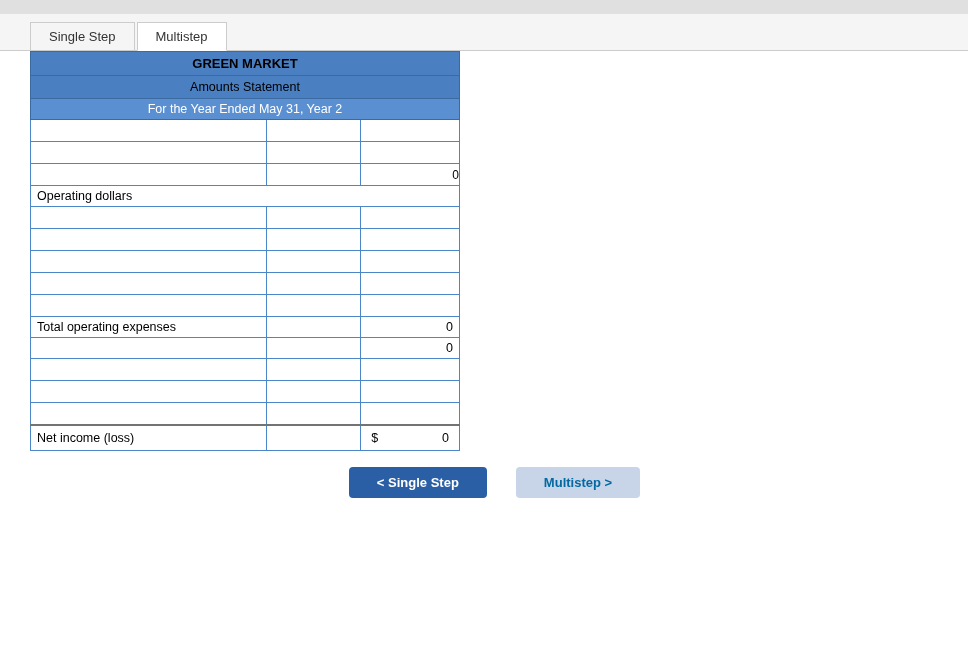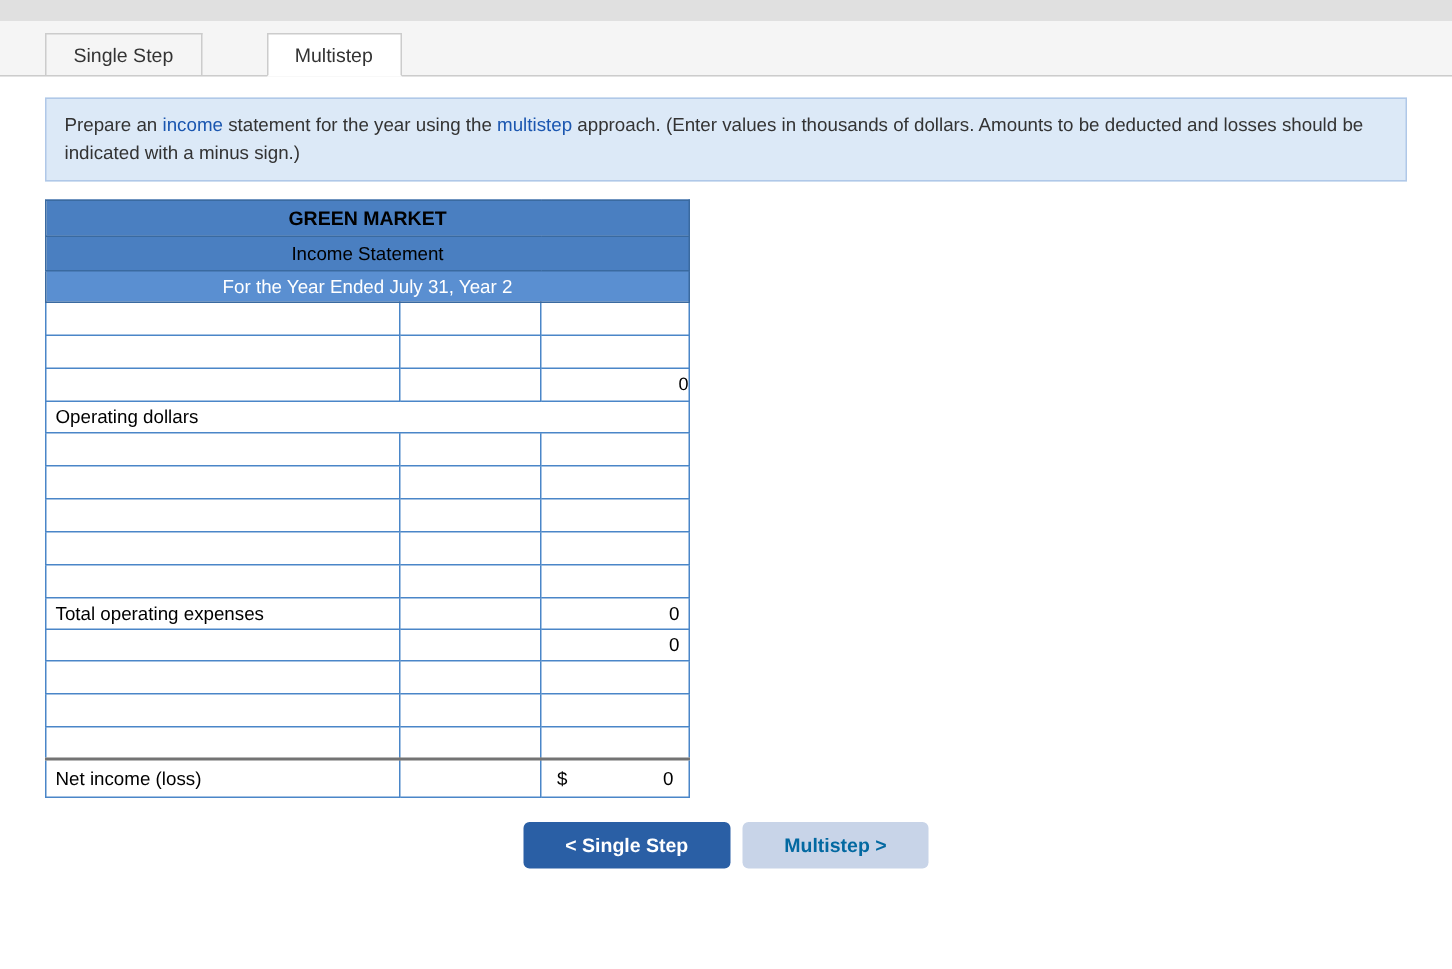--- a/index.html
+++ b/index.html
@@ -22,21 +22,20 @@
       height: 14px;
       width: 100%;
     }
     
     .tabs-bar {
       display: flex;
       align-items: flex-end;
       padding: 8px 30px 0 30px;
       background: #f5f5f5;
       border-bottom: 1px solid #ccc;
-      gap: 41px;
     }
     .tab {
       padding: 6px 18px;
       border: 1px solid #ccc;
       border-bottom: none;
       background: #f5f5f5;
       cursor: pointer;
       font-size: 13px;
       margin-right: 2px;
       color: #333;
@@ -128,20 +127,21 @@
       gap: 8px;
       margin: 8px 0 20px 0;
     }
     .btn-nav {
       padding: 8px 28px;
       font-size: 13px;
       font-weight: bold;
       border: none;
       border-radius: 4px;
       cursor: pointer;
+      margin-left: 21px;
     }
     .btn-primary {
       background: #2a5fa5;
       color: #fff;
     }
     .btn-secondary {
       background: #c8d4e8;
       color: #0369a1;
     }
   </style>
@@ -153,36 +153,33 @@
 
   <div class="tabs-bar">
     <div class="tab">
       <span>Single Step</span>
     </div>
     <div class="tab active">
       <span>Multistep</span>
     </div>
   </div>
 
-  <div class="instruction-box">
-    Prepare an <span class="highlight-blue">income</span> statement for the year using the <span class="highlight-blue">multistep</span> approach. <span>(Enter values in thousands of dollars. Amounts to be deducted and losses should be indicated with a minus sign.)</span>
-  </div>
 
   <div class="table-container">
     <table class="income-table">
 
       <tbody>
           <tr class="header-row">
         <td colspan="3">GREEN MARKET</td>
       </tr>
       <tr class="header-row">
-        <td colspan="3" style="font-weight:normal; font-size:12.5px;">Income Statement</td>
+        <td colspan="3" style="font-weight:normal; font-size:12.5px;">Amounts Statement</td>
       </tr>
       <tr class="subheader-row">
-        <td colspan="3">For the Year Ended July 31, Year 2</td>
+        <td colspan="3">For the Year Ended May 31, Year 2</td>
       </tr>
 
       <tr class="input-row">
         <td class="col-label">
           <input type="text" value="" style="">
         </td>
         <td class="col-mid">
           <input type="text" value="" style="">
         </td>
         <td class="col-right">

